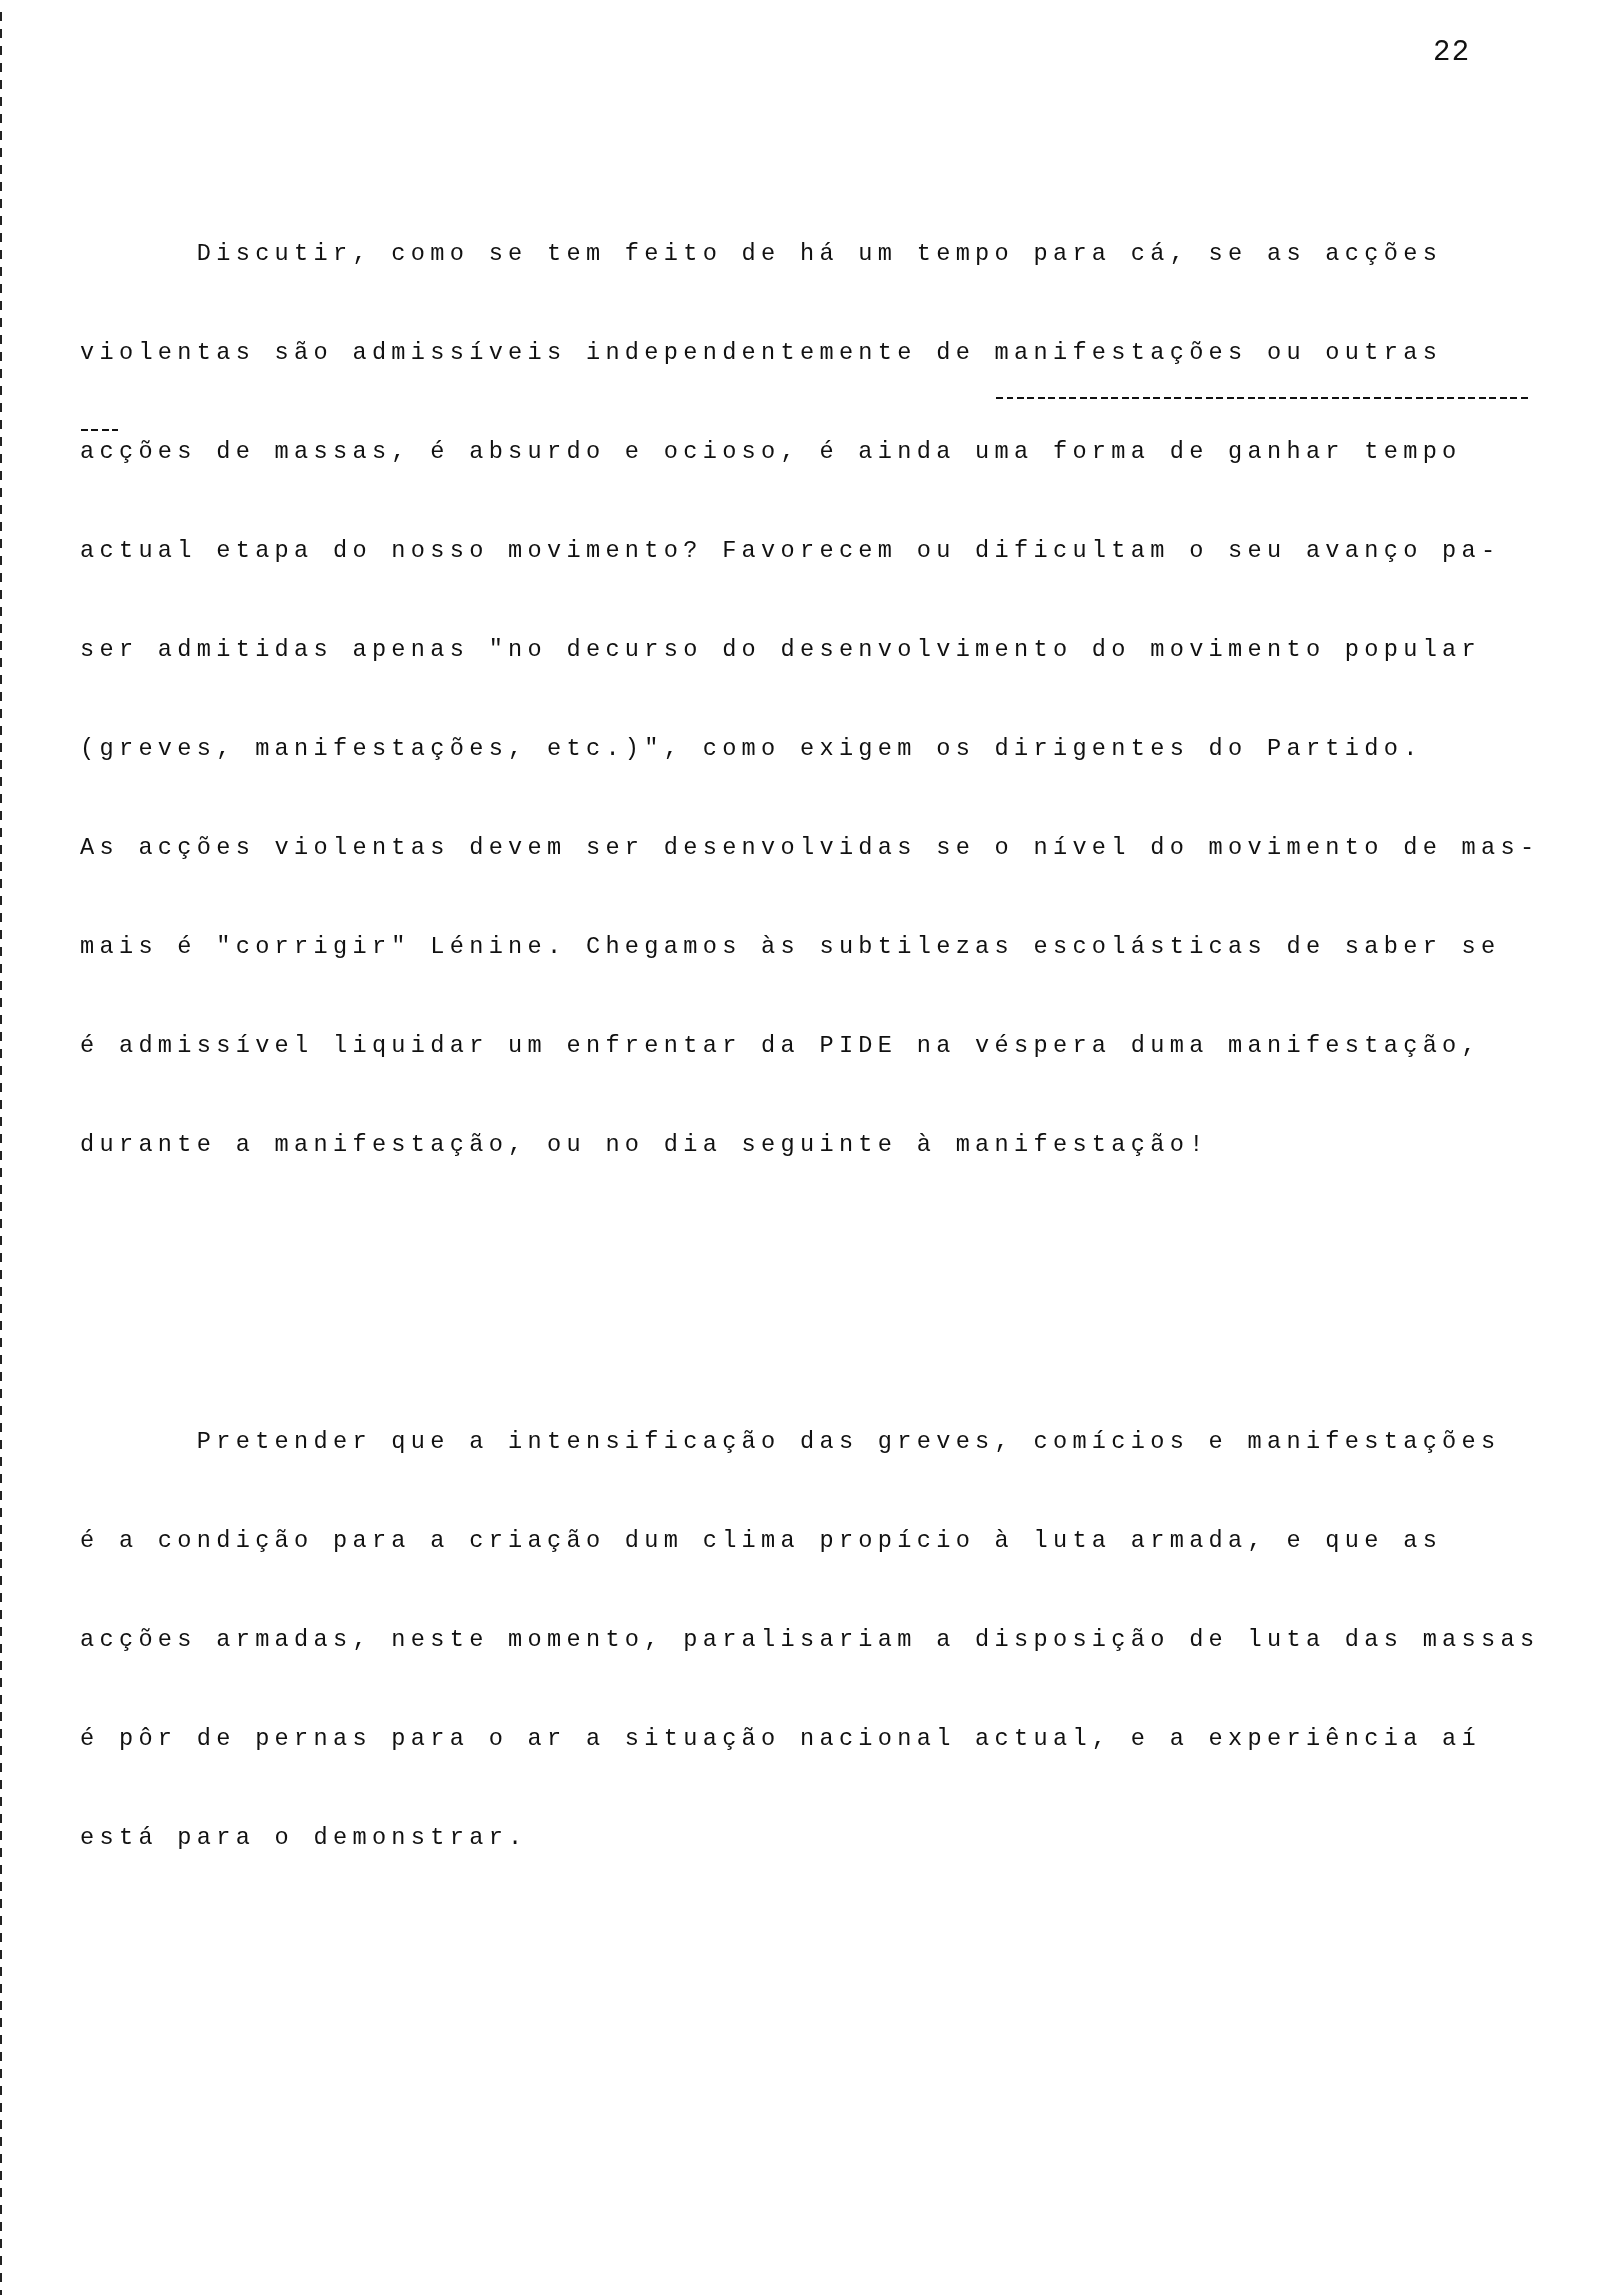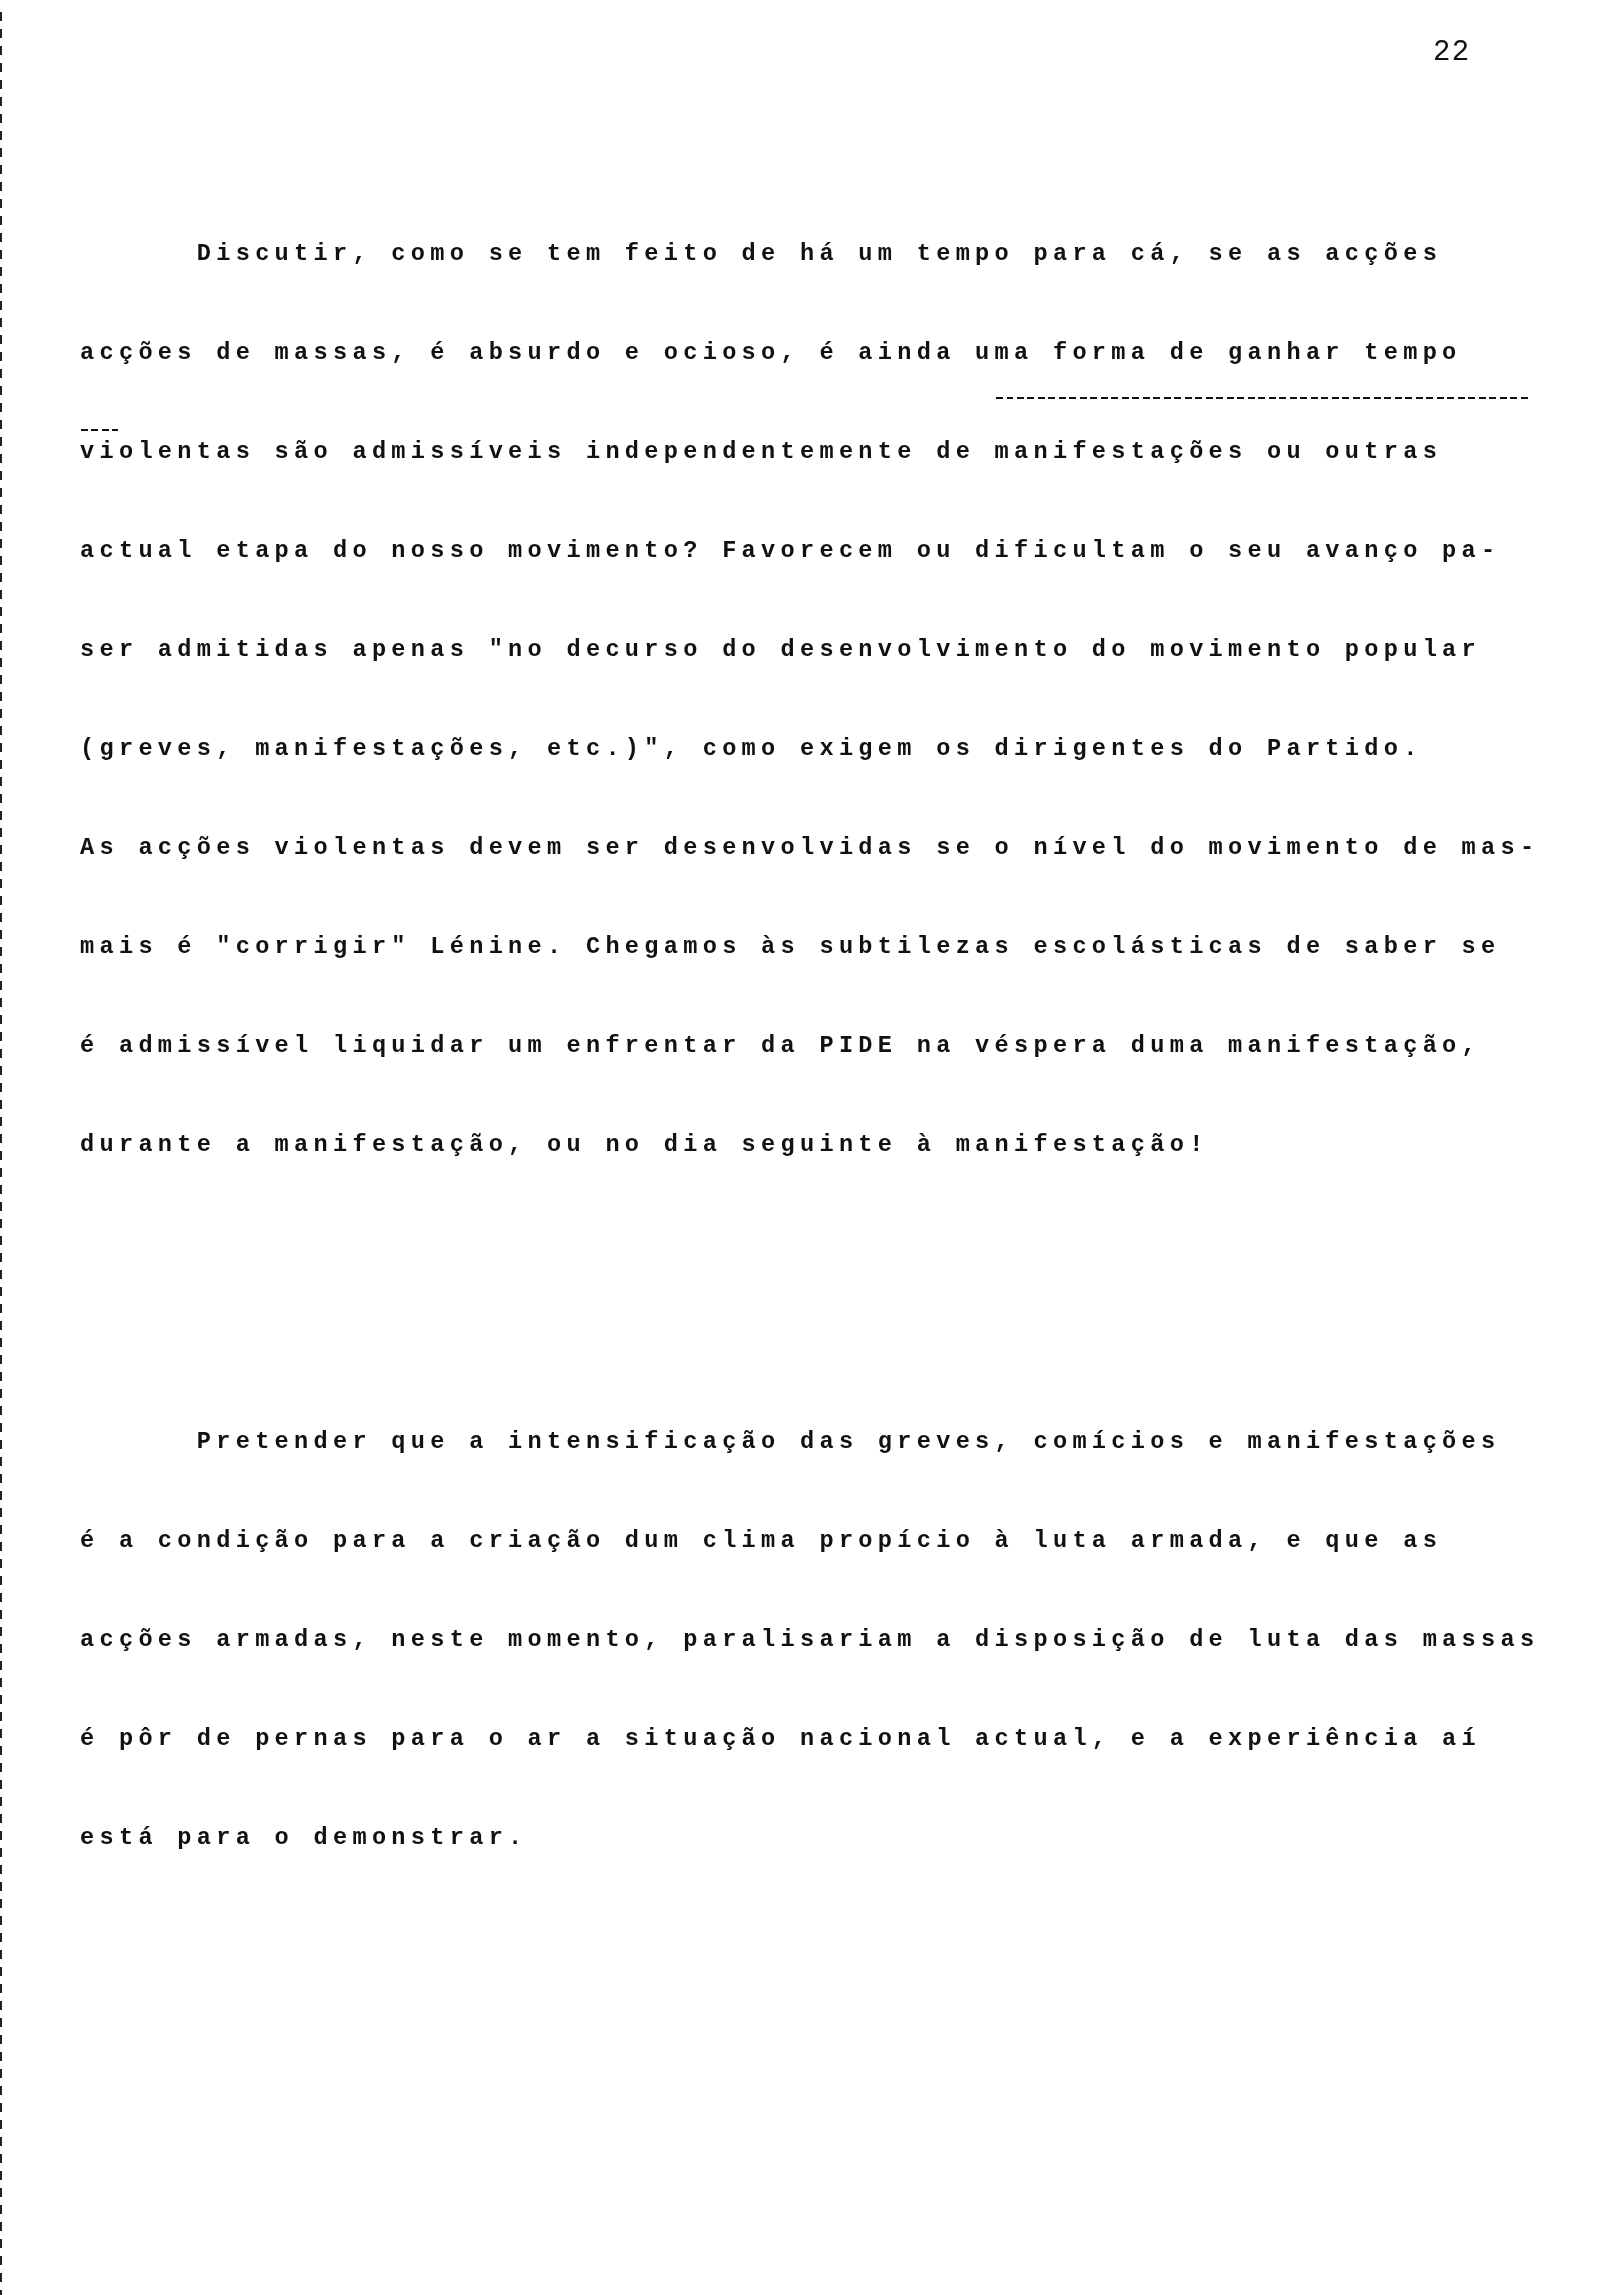--- a/index.html
+++ b/index.html
@@ -53,41 +53,40 @@
       color: #111111;
       white-space: pre;
     }
     .paragraph {
       margin: 0 0 33px 0;
     }
     .line {
       display: block;
       height: 33px;
       white-space: pre;
-      font-weight: bold;
     }
     .underline-mark {
       position: absolute;
       height: 2px;
       background: repeating-linear-gradient(to right, #111 0px, #111 6.6px, transparent 6.6px, transparent 10.5px);
     }
   </style>
 </head>
 <body>
 
 <div class="page">
   <div class="left-edge"></div>
 
   <div class="page-number">22</div>
 
   <div class="body-text">
     <div class="paragraph">
       <span class="line">      Discutir, como se tem feito de há um tempo para cá, se as acções</span>
+      <span class="line">violentas são admissíveis independentemente de manifestações ou outras</span>
       <span class="line">acções de massas, é absurdo e ocioso, é ainda uma forma de ganhar tempo</span>
-      <span class="line">violentas são admissíveis independentemente de manifestações ou outras</span>
       <span class="line">actual etapa do nosso movimento? Favorecem ou dificultam o seu avanço pa-</span>
       <span class="line">ser admitidas apenas "no decurso do desenvolvimento do movimento popular</span>
       <span class="line">(greves, manifestações, etc.)", como exigem os dirigentes do Partido.</span>
       <span class="line">As acções violentas devem ser desenvolvidas se o nível do movimento de mas-</span>
       <span class="line">mais é "corrigir" Lénine. Chegamos às subtilezas escolásticas de saber se</span>
       <span class="line">é admissível liquidar um enfrentar da PIDE na véspera duma manifestação,</span>
       <span class="line">durante a manifestação, ou no dia seguinte à manifestação!</span>
     </div>
 
     <div class="paragraph">

